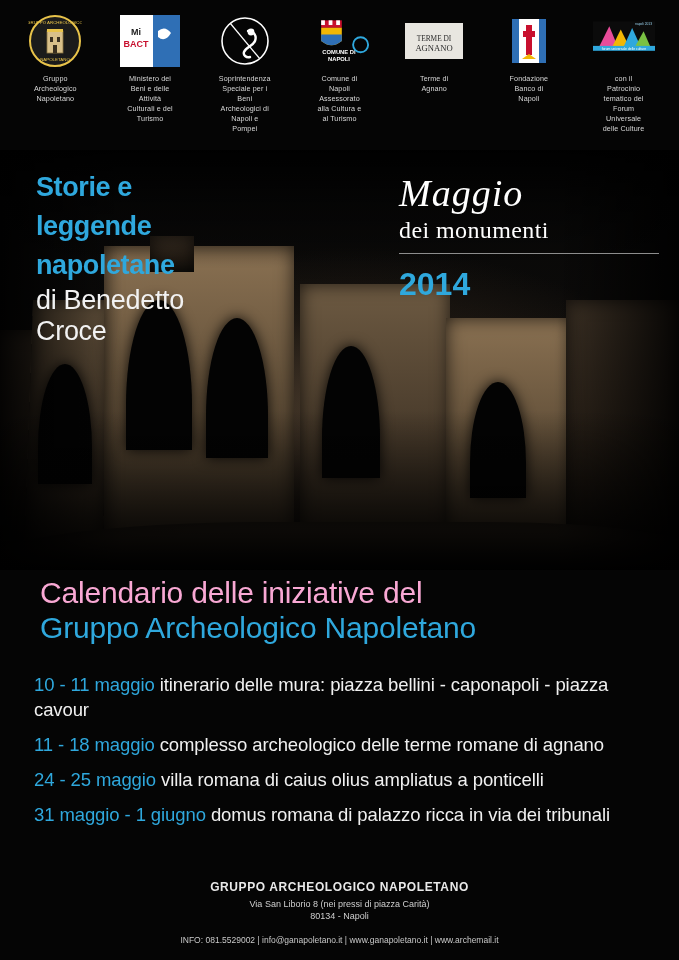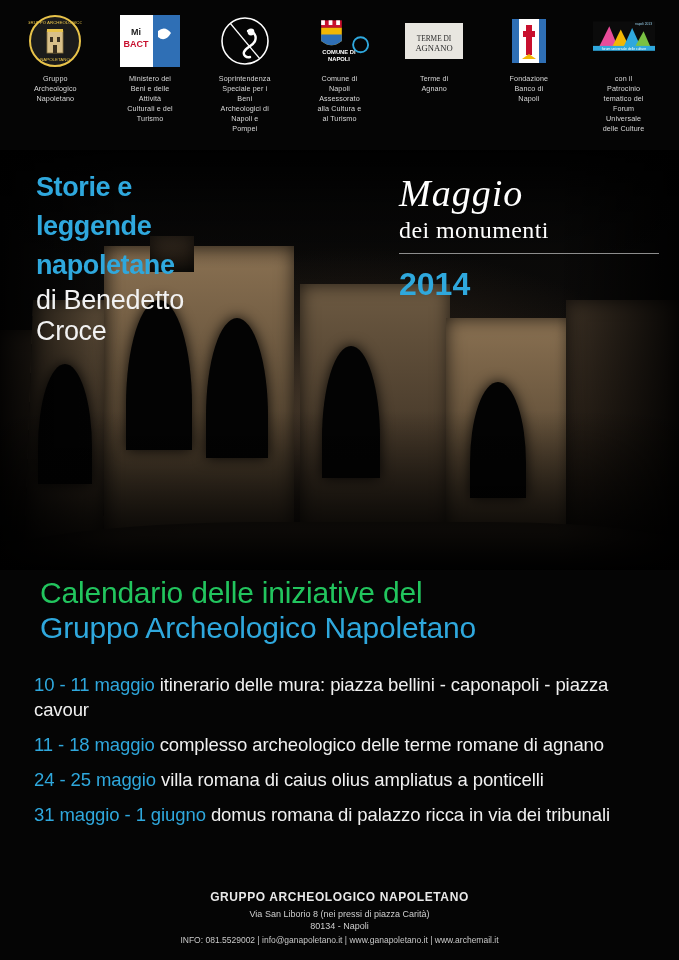--- a/index.html
+++ b/index.html
@@ -161,21 +161,21 @@
   
   .cal-head {
     position: absolute;
     left: 40px;
     top: 576px;
     z-index: 6;
   }
   .cal-head .l1 {
     font-size: 30px;
     line-height: 34px;
-    color: #22c55e;
+    color: #f9a8d4;
     letter-spacing: -0.2px;
   }
   .cal-head .l2 {
     font-size: 30px;
     line-height: 36px;
     color: #2fa8dd;
     letter-spacing: -0.2px;
   }
 
   
@@ -215,21 +215,21 @@
   }
   .footer .f-line {
     font-size: 9px;
     line-height: 12px;
     color: #cfcfcf;
   }
   .footer .f-info {
     font-size: 8.5px;
     line-height: 12px;
     color: #c9c9c9;
-    margin-top: 2px;
+    margin-top: 12px;
   }
 </style>
 </head>
 <body>
 
 <div class="poster">
 
   <div class="photo">
     <div class="sky"></div>
 

